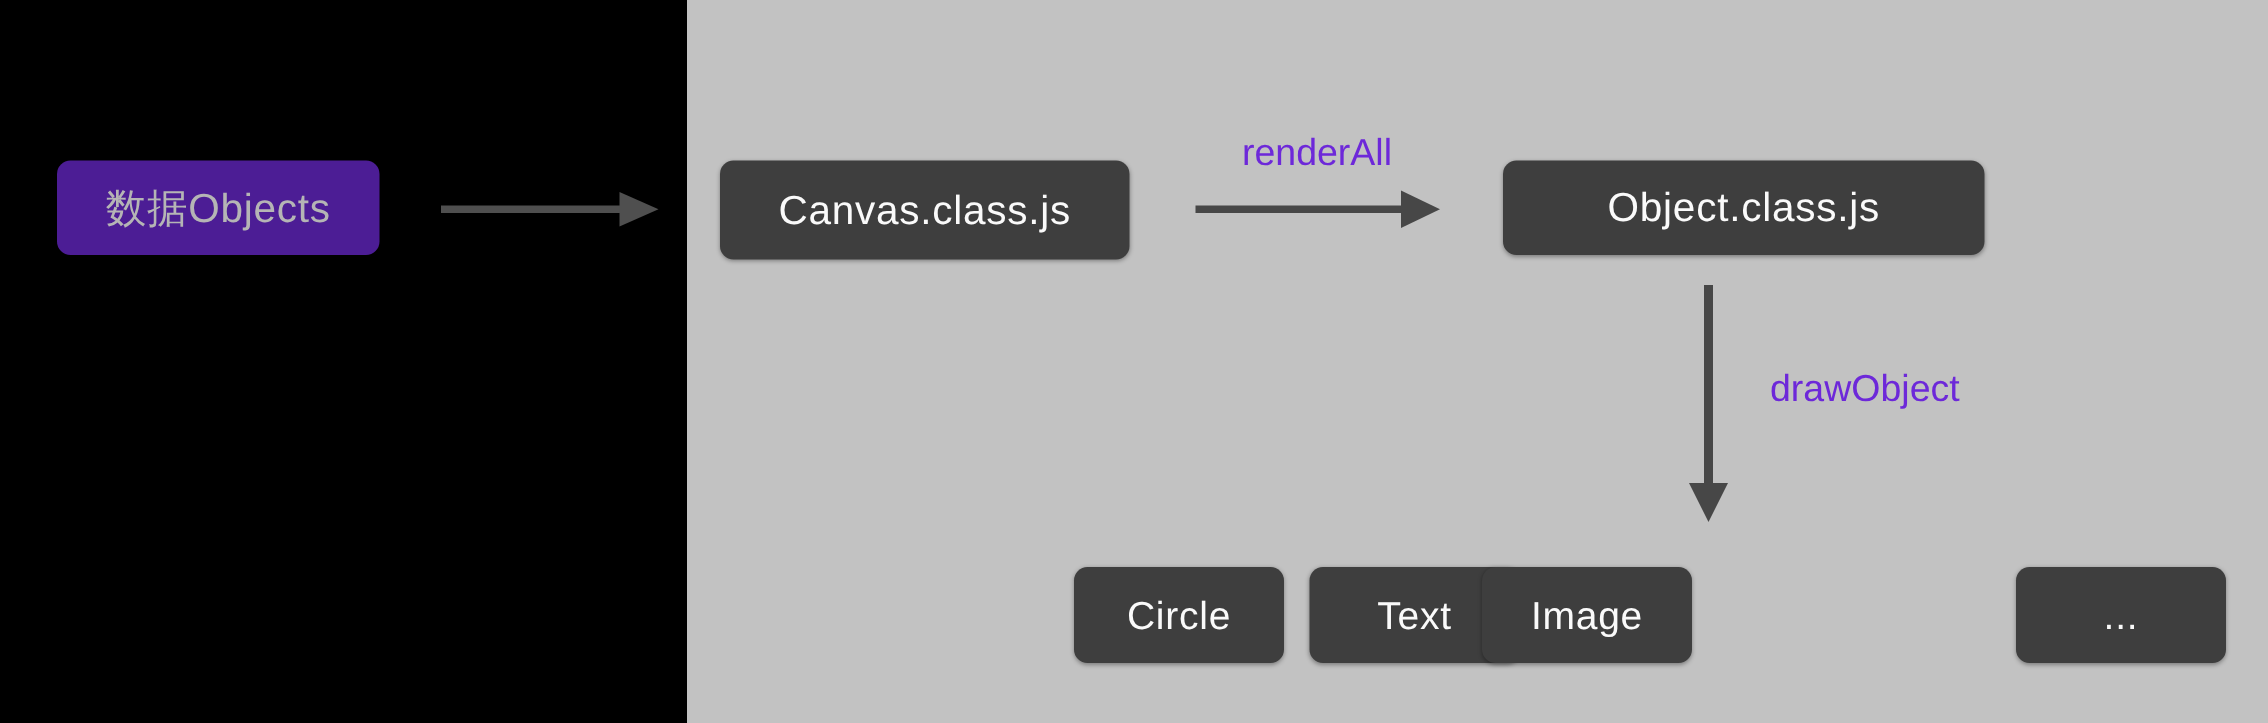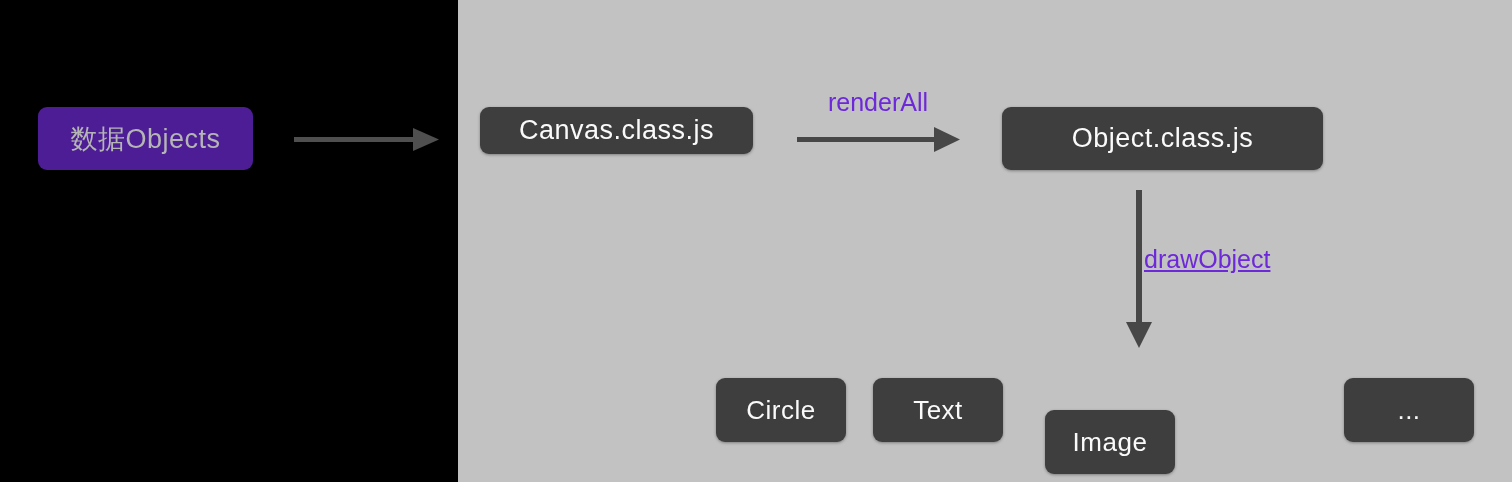--- a/index.html
+++ b/index.html
@@ -35,48 +35,48 @@
   }
   .node-data-objects {
     left: 38px; top: 107px;
     width: 215px; height: 63px;
     background: #4c1d95;
     color: #b5b5b5;
     box-shadow: none;
   }
   .node-canvas {
     left: 480px; top: 107px;
-    width: 273px; height: 47px;
+    width: 273px; height: 66px;
   }
   .node-object {
     left: 1002px; top: 107px;
     width: 321px; height: 63px;
   }
   .shape-node {
     top: 378px;
-    width: 130px; height: 64px;
+    width: 140px; height: 64px;
     font-size: 26px;
   }
   .shape-0 { left: 716px; }
   .shape-1 { left: 873px; }
-  .shape-2 { left: 1045px; margin-top: 32px; }
+  .shape-2 { left: 988px; }
   .shape-3 { left: 1187px; }
   .shape-4 { left: 1344px; }
   .edge-label {
     position: absolute;
     color: #6d28d9;
     font-size: 25px;
   }
   .label-render-all {
     left: 796px; top: 88px;
     width: 164px;
     text-align: center;
   }
   .label-draw-object {
-    left: 1144px; top: 245px; text-decoration: underline;
+    left: 1180px; top: 245px;
   }
   .arrow-layer {
     position: absolute;
     left: 0; top: 0;
     width: 1512px;
     height: 482px;
     pointer-events: none;
   }
   .watermark {
     position: absolute;

